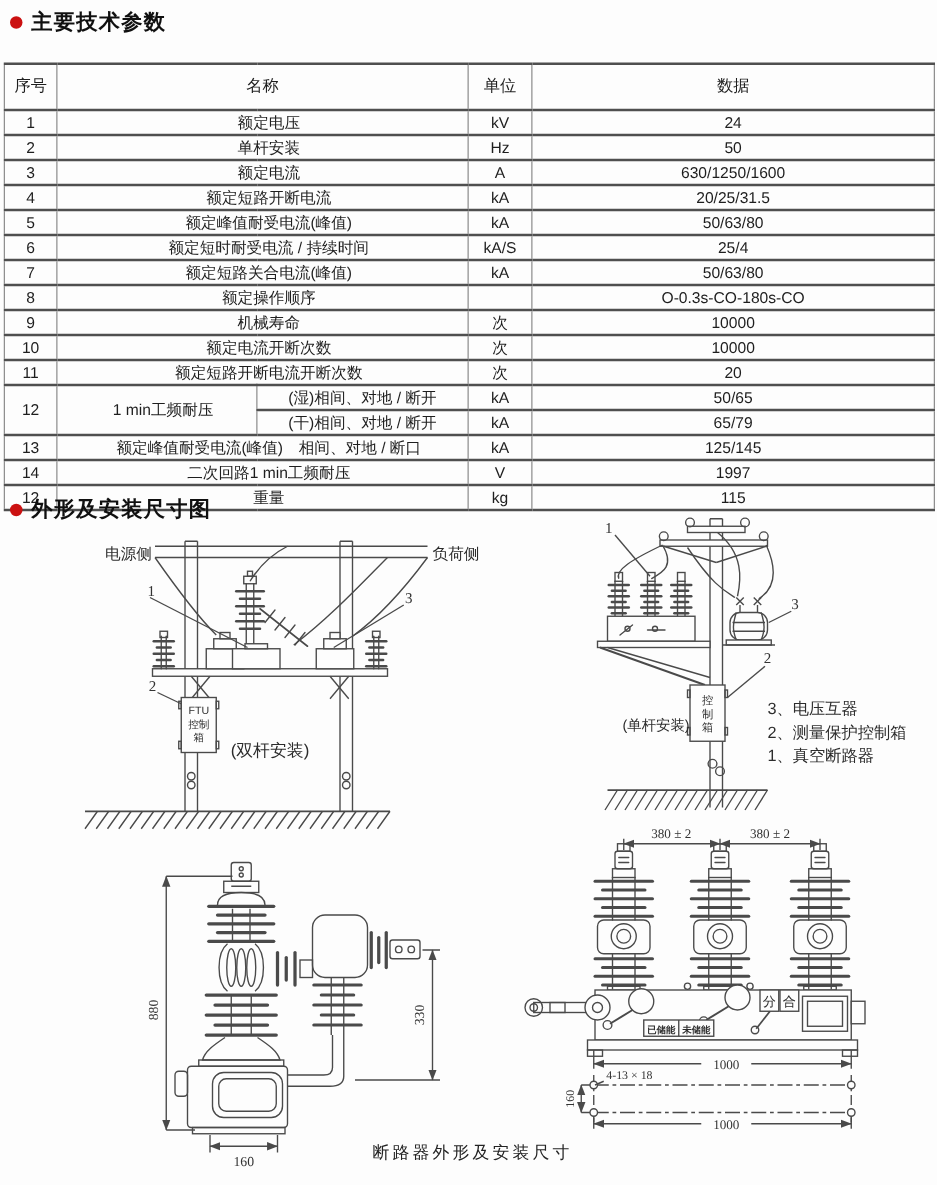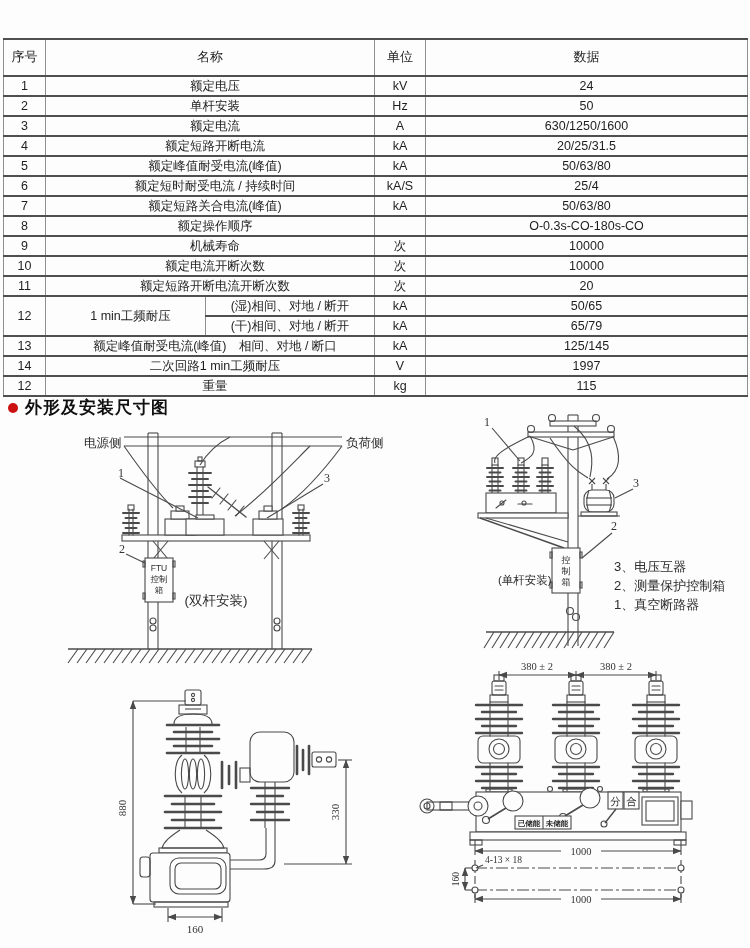--- a/index.html
+++ b/index.html
@@ -1,39 +1,43 @@
 <!DOCTYPE html>
 <html><head>
 <meta charset="utf-8">
 <style>
   html,body{margin:0;padding:0;background:#ffffff}
   .page{position:relative;width:750px;height:948px;background:#fdfdfd;overflow:hidden;
         font-family:"Liberation Sans",sans-serif;color:#222}
   .section-title{position:absolute;display:flex;align-items:center;gap:7px;
         font-size:17px;font-weight:bold;color:#101010;letter-spacing:1px}
   .bullet{width:10px;height:10px;border-radius:50%;background:#cb1111;flex:0 0 auto}
-  table.params{position:absolute;left:3px;top:38px;width:744px;border-collapse:collapse;
+  table.params{position:absolute;left:3px;top:50px;width:744px;border-collapse:collapse;
         table-layout:fixed;font-size:12.5px;color:#1e1e1e}
   table.params th,table.params td{
         border-left:1px solid #8f8f8f;border-right:1px solid #8f8f8f;
         border-top:2px solid #4f4f4f;border-bottom:2px solid #4f4f4f;
         padding:0;text-align:center;font-weight:normal;height:18px;line-height:1.15;
         overflow:hidden;white-space:nowrap}
   table.params th{height:35px;font-size:13px}
   table.params td.n{text-align:center;padding-left:10px}
   .panel{position:absolute}
   .caption{position:absolute;left:298px;top:913px;font-size:13.5px;letter-spacing:2.5px;color:#232323}
   svg text{font-family:"Liberation Sans",sans-serif;fill:#2c2c2c}
   svg text.dim{font-family:"Liberation Serif",serif;fill:#333}
 </style>
 </head>
 <body>
 
 <div class="page">
 
+  <div class="section-title" style="left:8px;top:6px">
+    <span class="bullet"></span>
+    <span>主要技术参数</span>
+  </div>
 
   <table class="params">
     <colgroup>
         <col style="width:42px">
         <col style="width:160px">
         <col style="width:169px">
         <col style="width:51px">
         <col style="width:322px">
       </colgroup>
     <tbody>
@@ -565,14 +569,15 @@
     <text x="197.5" y="147" font-size="10.5" text-anchor="middle">分</text>
     <text x="213.5" y="147" font-size="10.5" text-anchor="middle">合</text>
     <text x="111" y="168" font-size="7.5" font-weight="bold" text-anchor="middle">已储能</text>
     <text x="139" y="168" font-size="7.5" font-weight="bold" text-anchor="middle">未储能</text>
     <text class="dim" x="163" y="197" font-size="10.5" text-anchor="middle">1000</text>
     <text class="dim" x="67" y="205" font-size="9.5">4-13 × 18</text>
     <text class="dim" transform="rotate(-90 41 221)" x="41" y="221" font-size="9.5" text-anchor="middle">160</text>
     <text class="dim" x="163" y="245" font-size="10.5" text-anchor="middle">1000</text>
   </svg>
 
+  <div class="caption">断路器外形及安装尺寸</div>
 
 </div>
 
 </body></html>

